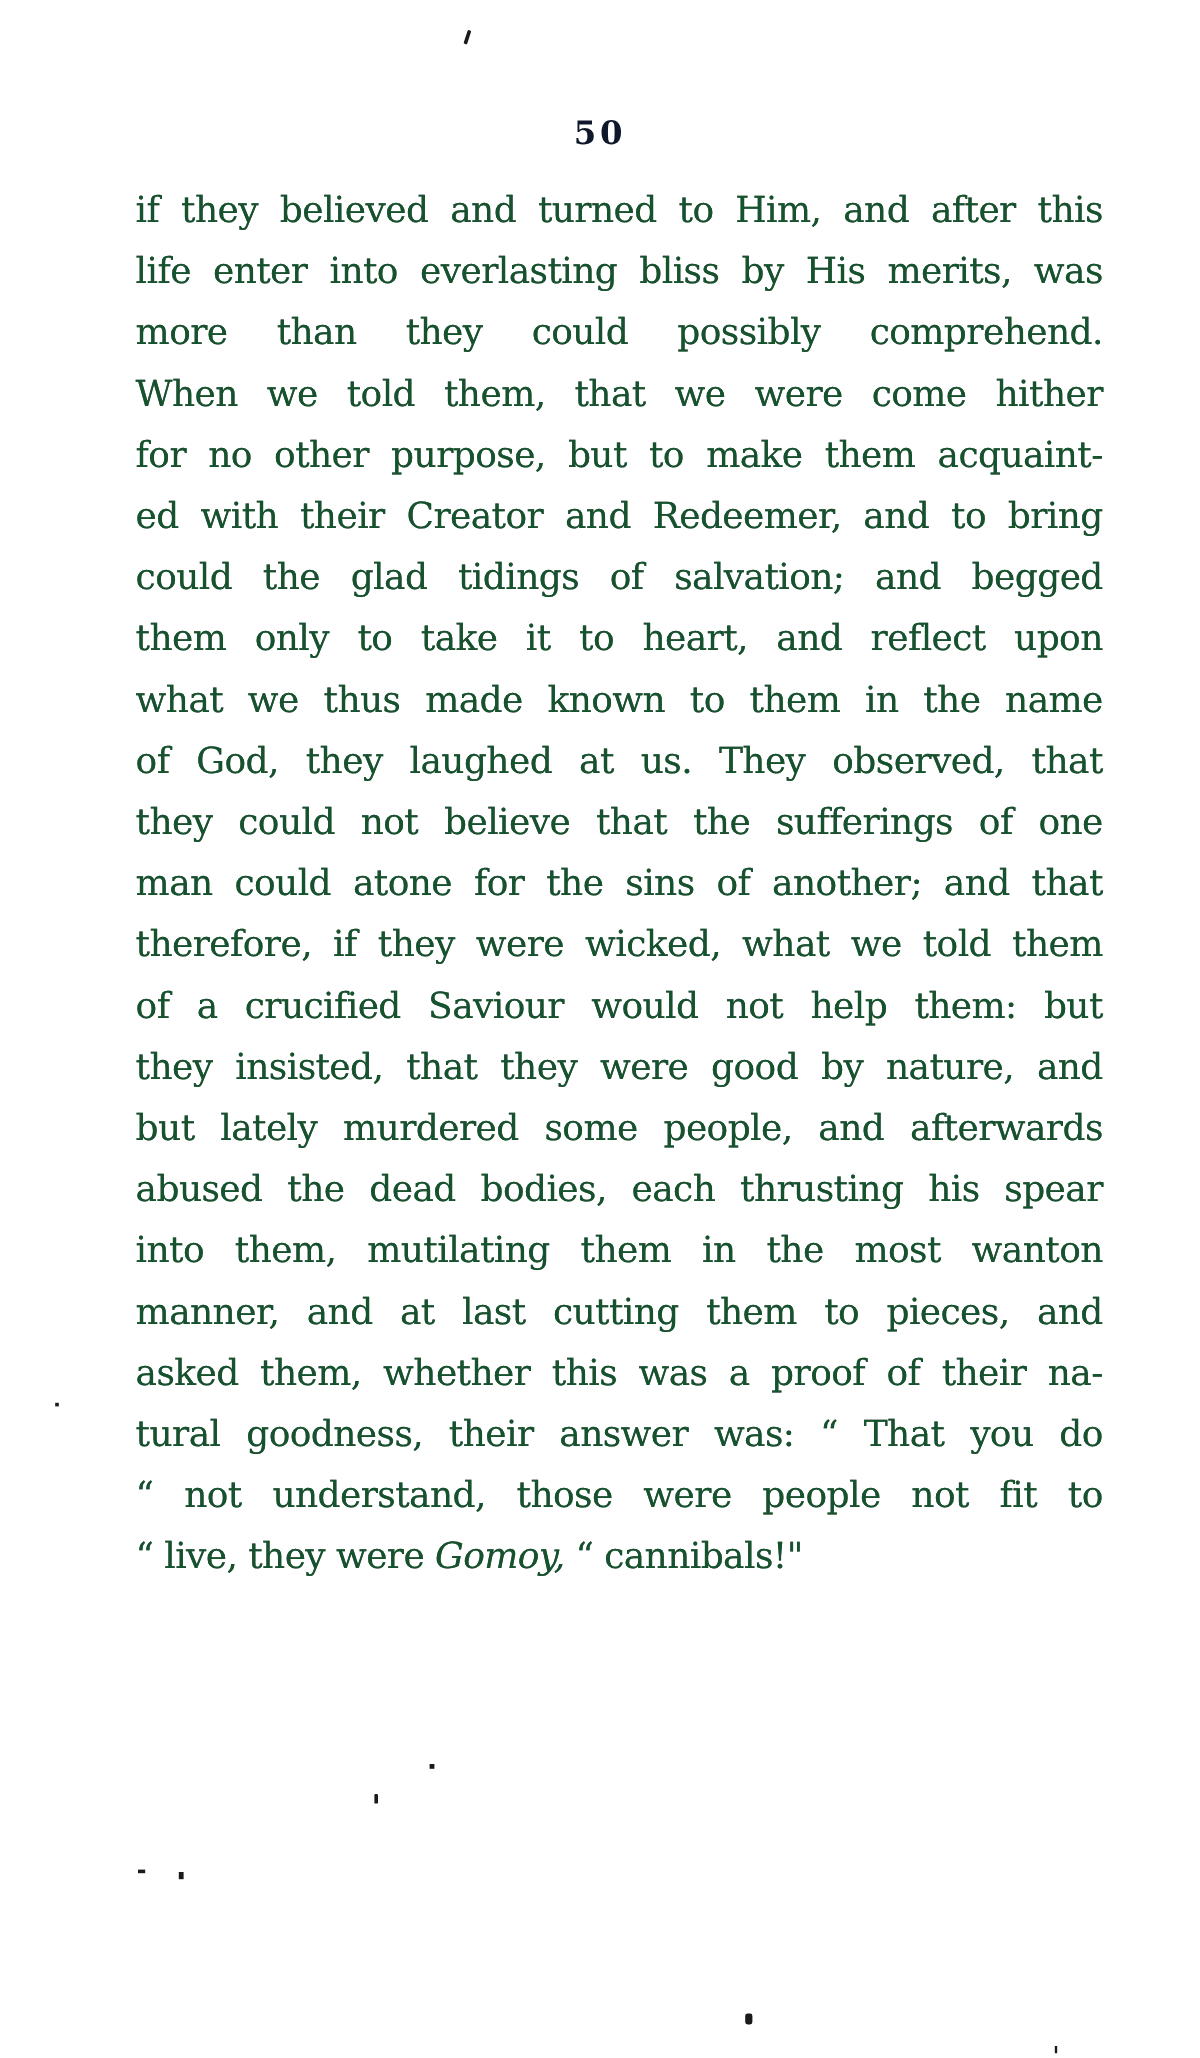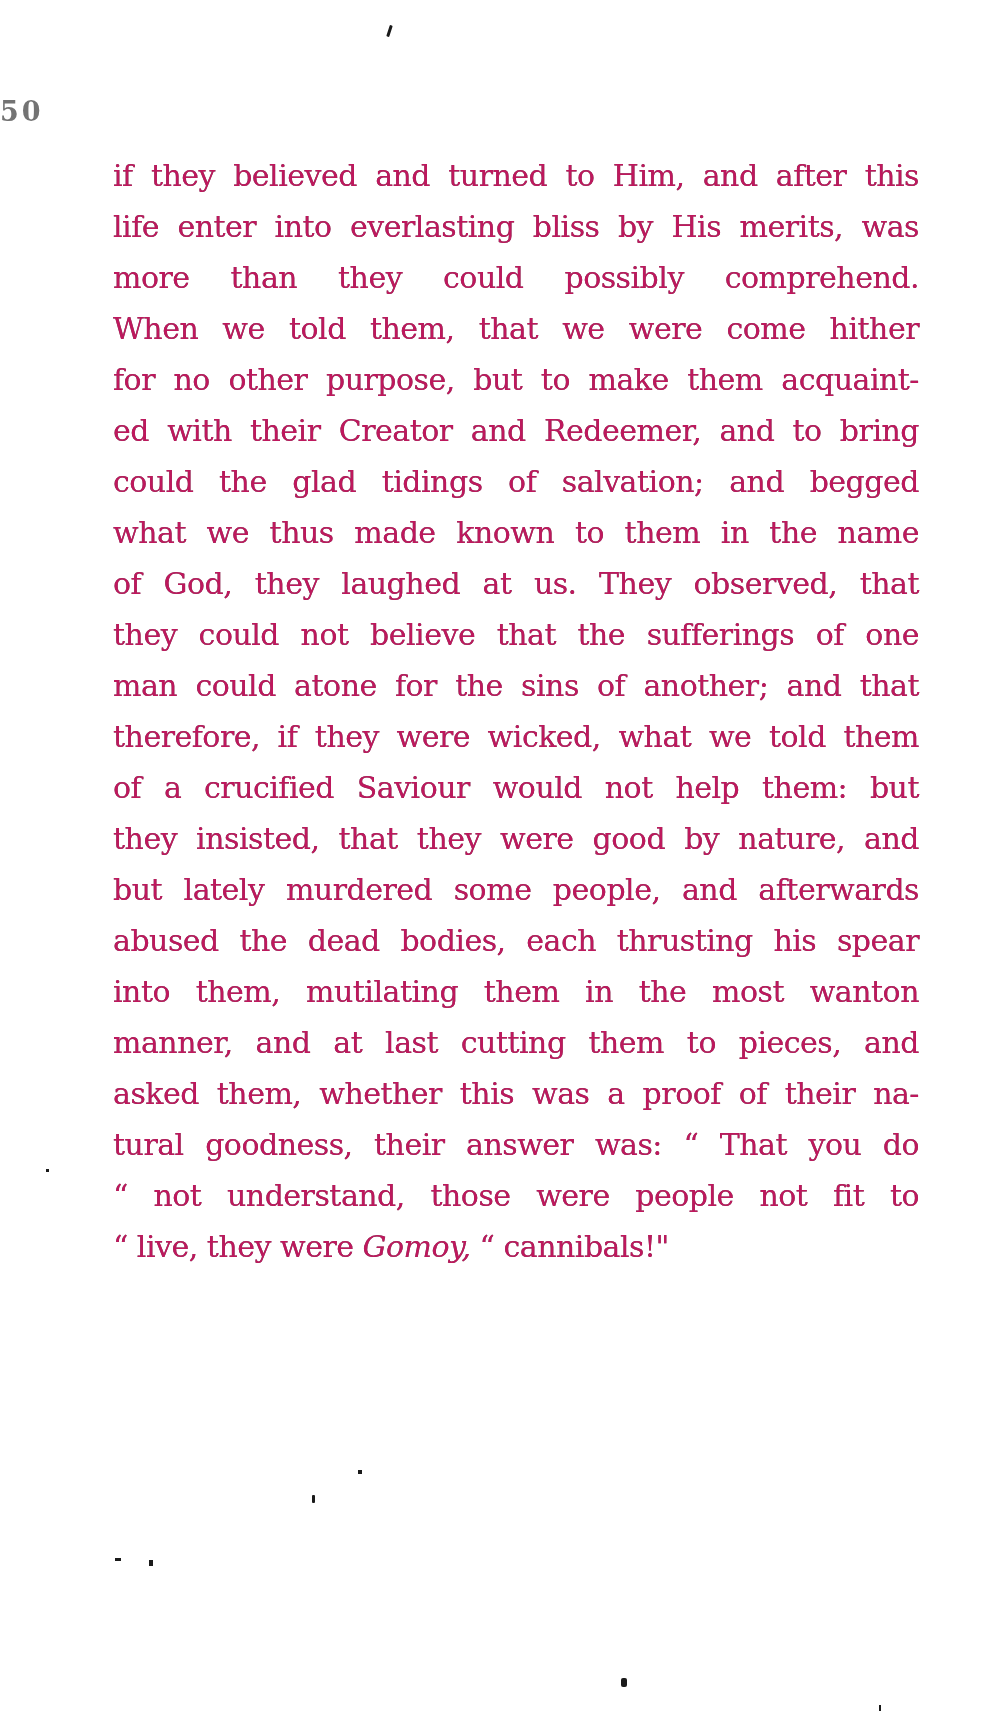--- a/index.html
+++ b/index.html
@@ -14,34 +14,34 @@
     background: #ffffff;
     overflow: hidden;
     font-family: "DejaVu Serif", serif;
     color: #121110;
   }
   .page-number {
     position: absolute;
     top: 96px;
     left: 0;
     width: 1000px;
-    text-align: left;
+    text-align: center;
     font-size: 27px;
     font-weight: 700;
     letter-spacing: 3px;
-    color: #737373;
+    color: #0f172a;
   }
   .text-block {
     position: absolute;
     top: 150px;
     left: 113px;
     width: 806px;
     font-size: 30px;
     letter-spacing: -0.5px;
-    color: #be185d;
+    color: #14532d;
     text-shadow: 0 0 0.5px rgba(10,10,10,0.65);
   }
   .line {
     height: 51px;
     line-height: 51px;
     text-align: justify;
     text-align-last: justify;
     white-space: normal;
   }
   .line.last {
@@ -78,20 +78,21 @@
   <div class="page-number">50</div>
 
   <div class="text-block">
     <div class="line">if they believed and turned to Him, and after this</div>
     <div class="line">life enter into everlasting bliss by His merits, was</div>
     <div class="line">more than they could possibly comprehend.</div>
     <div class="line">When we told them, that we were come hither</div>
     <div class="line">for no other purpose, but to make them acquaint-</div>
     <div class="line">ed with their Creator and Redeemer, and to bring</div>
     <div class="line">could the glad tidings of salvation; and begged</div>
+    <div class="line">them only to take it to heart, and reflect upon</div>
     <div class="line">what we thus made known to them in the name</div>
     <div class="line">of God, they laughed at us. They observed, that</div>
     <div class="line">they could not believe that the sufferings of one</div>
     <div class="line">man could atone for the sins of another; and that</div>
     <div class="line">therefore, if they were wicked, what we told them</div>
     <div class="line">of a crucified Saviour would not help them: but</div>
     <div class="line">they insisted, that they were good by nature, and</div>
     <div class="line">but lately murdered some people, and afterwards</div>
     <div class="line">abused the dead bodies, each thrusting his spear</div>
     <div class="line">into them, mutilating them in the most wanton</div>

